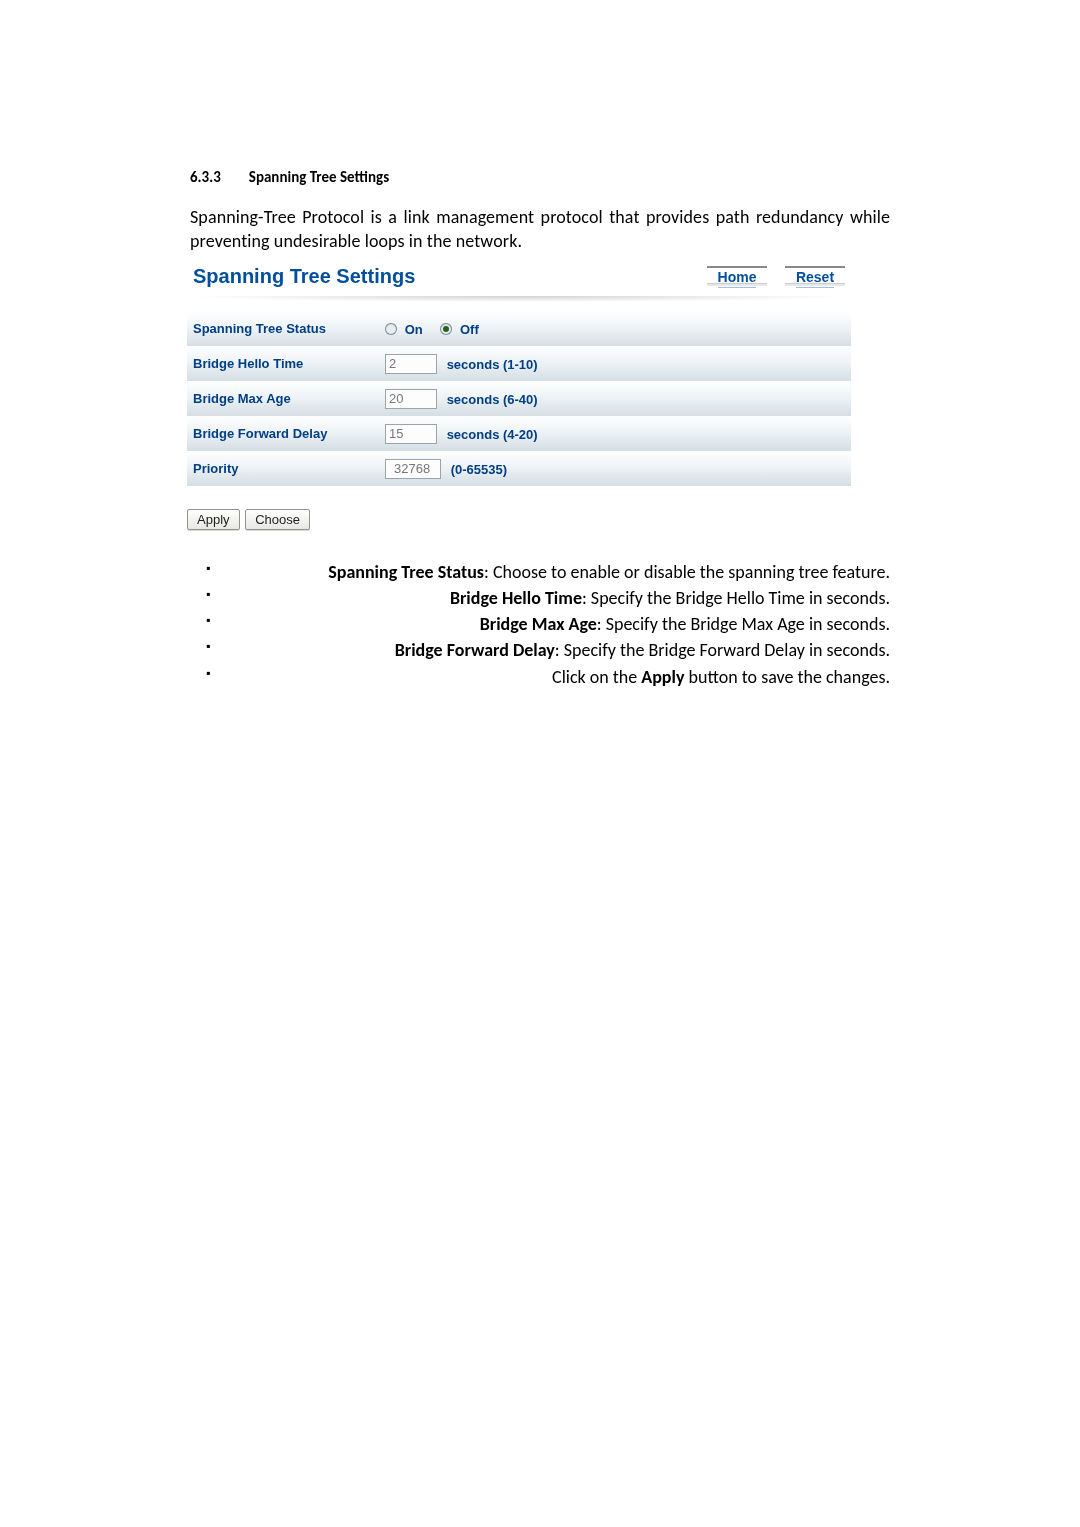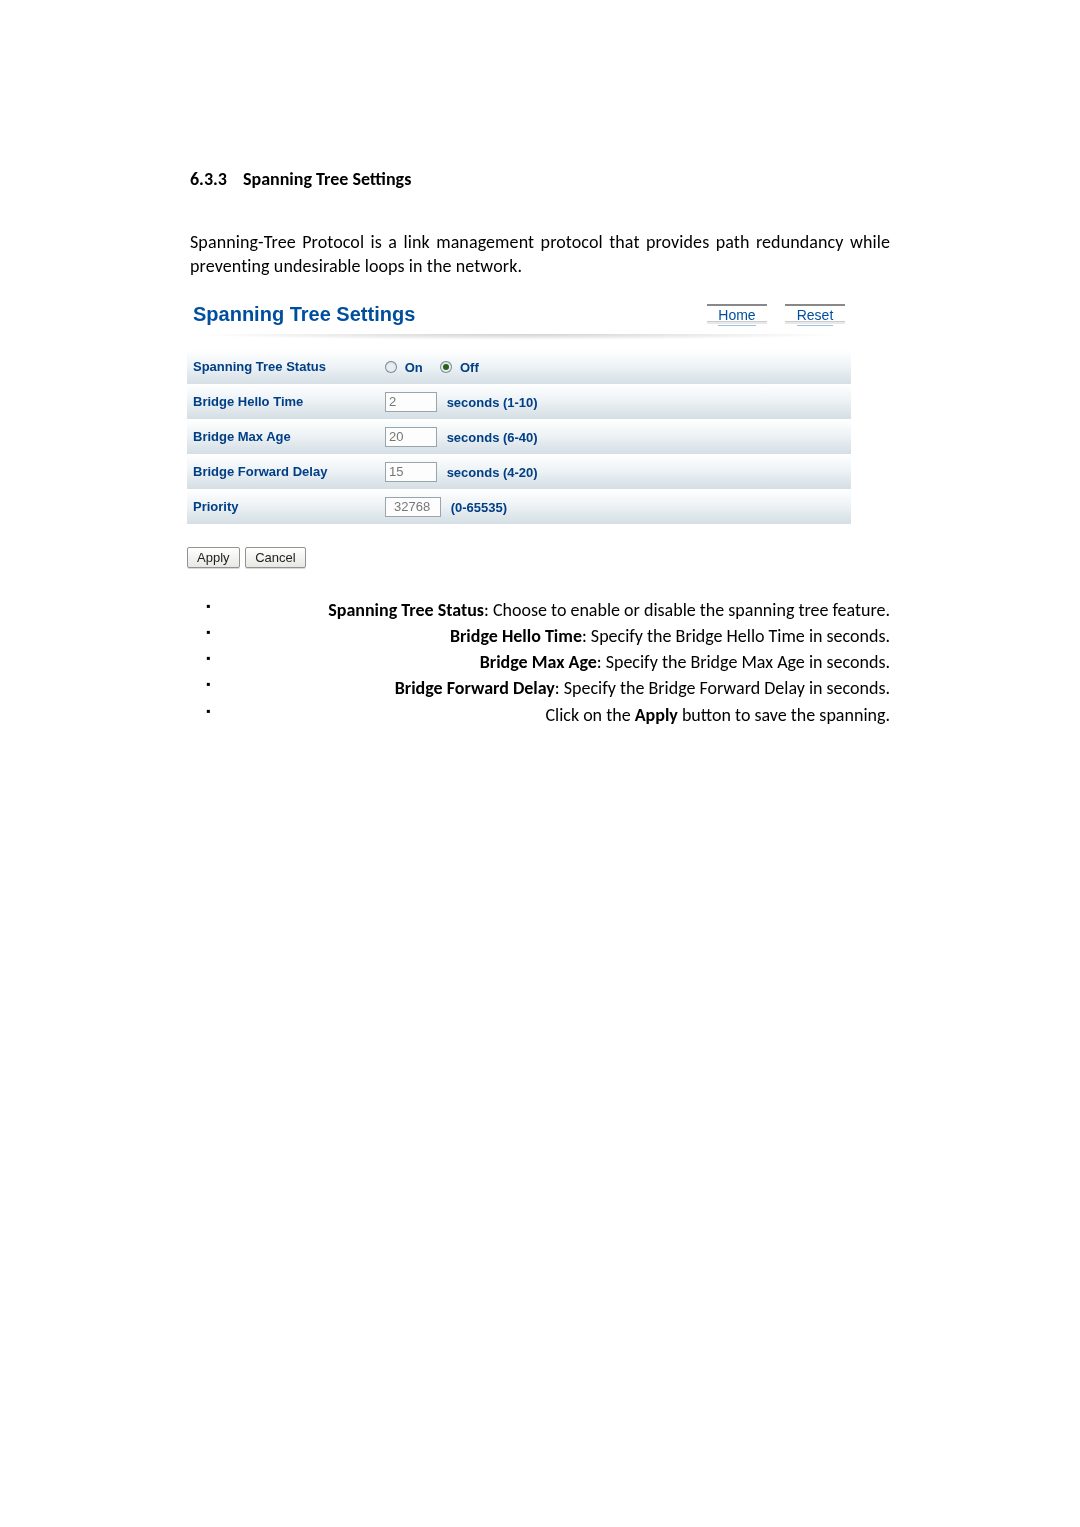--- a/index.html
+++ b/index.html
@@ -13,30 +13,30 @@
   }
   .page {
     position: relative;
     width: 1080px;
     height: 1527px;
     box-sizing: border-box;
     padding: 168px 190px 0 190px; 
   }
   .heading {
     font-weight: bold;
-    font-size: 18px;
+    font-size: 15px;
     display: flex;
-    gap: 16px;
-    margin-bottom: 40px;
+    gap: 28px;
+    margin-bottom: 19px;
   }
   .intro {
     font-size: 18px;
     line-height: 1.35;
     text-align: justify;
-    margin-bottom: 22px;
+    margin-bottom: 9px;
     letter-spacing: 0.1px;
   }
 
   
   .panel {
     position: relative;
     background: #fff;
     padding: 0 0 6px 0;
     margin-left: -3px;
     width: 664px;
@@ -72,21 +72,21 @@
     border-top: 2px solid #888;
     box-shadow: 0 -1px 0 #ccc inset;
     min-width: 60px;
     align-items: center;
     background: #fff;
     box-sizing: border-box;
     height: 20px;
     line-height: 18px;
     border-bottom: 2px solid #e8e8e8;
   }
-  .link-btn span { border-bottom: 1px solid #9dbfe3; padding-bottom:1px; }
+  .link-btn span { border-bottom: 1px solid #9dbfe3; padding-bottom:1px;font-weight:bold; }
 
   .form-table {
     border-collapse: collapse;
     width: 100%;
     margin-top: 10px;
     font-family: Arial, sans-serif;
   }
   .form-table tr {
     background: linear-gradient(#ffffff 0%, #eef3f6 45%, #d4dee4 100%);
   }
@@ -238,25 +238,25 @@
         <td class="ctrl">
           <input class="num-input" style="width: 56px; padding-left: 8px;" value="32768">
           <span>(0-65535)</span>
         </td>
       </tr>
     </tbody>
       </table>
 
     <div class="btn-row">
       <button class="std-btn">Apply</button>
-      <button class="std-btn">Cancel</button>
+      <button class="std-btn">Choose</button>
     </div>
   </div>
 
   <ul class="bullets">
     <li><span class="b">Spanning Tree Status</span><span>: Choose to enable or disable the spanning tree feature.</span></li>
     <li><span class="b">Bridge Hello Time</span><span>: Specify the Bridge Hello Time in seconds.</span></li>
     <li><span class="b">Bridge Max Age</span><span>: Specify the Bridge Max Age in seconds.</span></li>
     <li><span class="b">Bridge Forward Delay</span><span>: Specify the Bridge Forward Delay in seconds.</span></li>
-    <li><span>Click on the </span><span class="b">Apply</span><span> button to save the spanning.</span></li>
+    <li><span>Click on the </span><span class="b">Apply</span><span> button to save the changes.</span></li>
   </ul>
 
 </div>
 
 </body></html>

